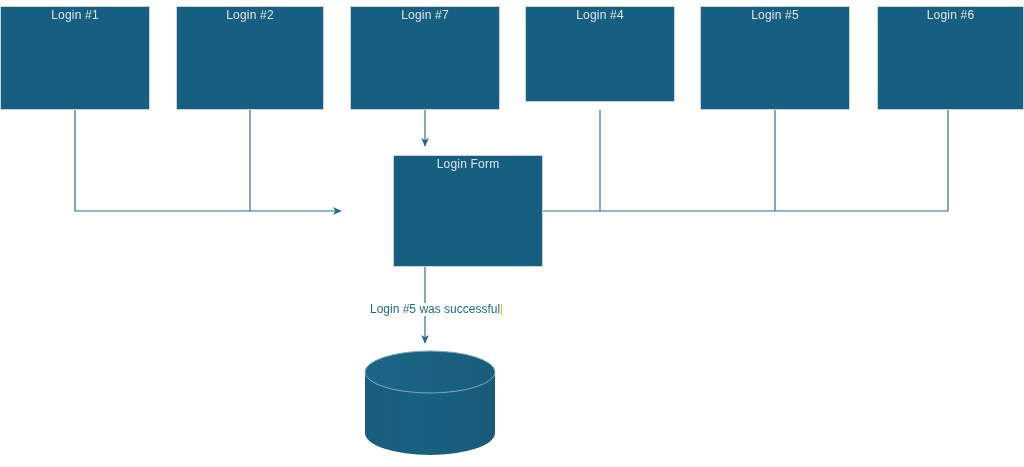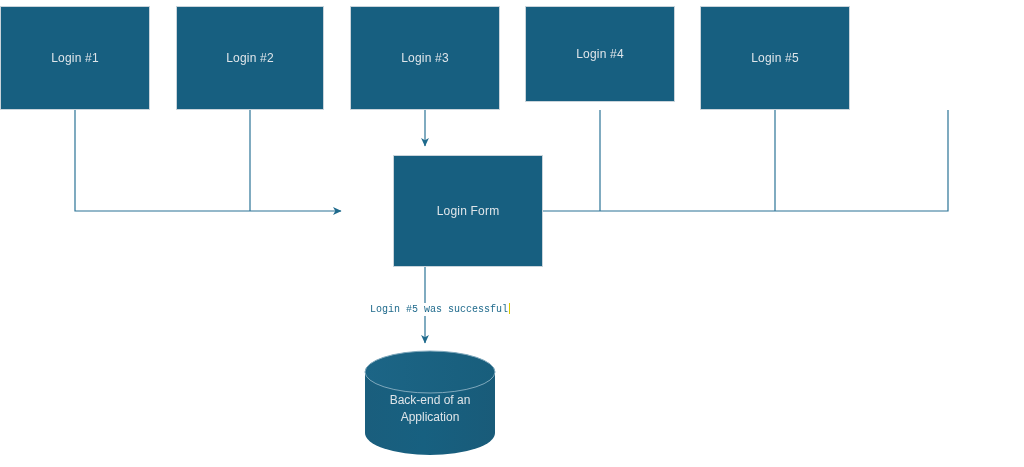--- a/index.html
+++ b/index.html
@@ -23,34 +23,33 @@
     top: 0;
     width: 1024px;
     height: 467px;
   }
   .node-box {
     position: absolute;
     background: #175F80;
     border: 1px solid #c9d4db;
     box-sizing: border-box;
     display: flex;
-    align-items: center;
     justify-content: center;
     color: #dfe5e9;
     font-size: 12px;
     font-family: "Liberation Sans", sans-serif;
     letter-spacing: 0.2px;
     text-align: center;
     line-height: 1.35;
   }
   .edge-label {
     position: absolute;
     color: #1F6A8C;
-    font-size: 10px;
-    font-family: Liberation Mono, monospace;
+    font-size: 12px;
+    font-family: Liberation Sans, sans-serif;
     white-space: nowrap;
     background: #ffffff;
     padding: 0 1px;
     line-height: 13px;
   }
   .text-caret {
     display: inline-block;
     width: 1px;
     height: 11px;
     background: #d8c800;
@@ -123,35 +122,34 @@
     </g>
   </svg>
 
   <div class="node-box" style="left:0px;   top:6px;   width:150px; height:104px;">
     <span>Login #1</span>
   </div>
   <div class="node-box" style="left:176px; top:6px;   width:148px; height:104px;">
     <span>Login #2</span>
   </div>
   <div class="node-box" style="left:350px; top:6px;   width:150px; height:104px;">
-    <span>Login #3</span>
+    <span>Login #7</span>
   </div>
   <div class="node-box" style="left:525px; top:6px;   width:150px; height:96px;">
     <span>Login #4</span>
   </div>
   <div class="node-box" style="left:700px; top:6px;   width:150px; height:104px;">
     <span>Login #5</span>
+  </div>
+  <div class="node-box" style="left:877px; top:6px;   width:147px; height:104px;">
+    <span>Login #6</span>
   </div>
 
   <div class="node-box" style="left:350px; top:155px; width:150px; height:112px;margin-left:43px;">
     <span>Login Form</span>
   </div>
 
   <div class="edge-label" style="left:369px; top:303px;">
     <span>Login #5 was successful</span><span class="text-caret"></span>
   </div>
 
-  <div class="cyl-wrap" style="left:365px; top:352px; width:130px; height:112px;">
-    <div class="cyl-label" style="top:40px;">Back-end of an</div>
-    <div class="cyl-label" style="top:57px;">Application</div>
-  </div>
 
 </div>
 
 </body></html>

